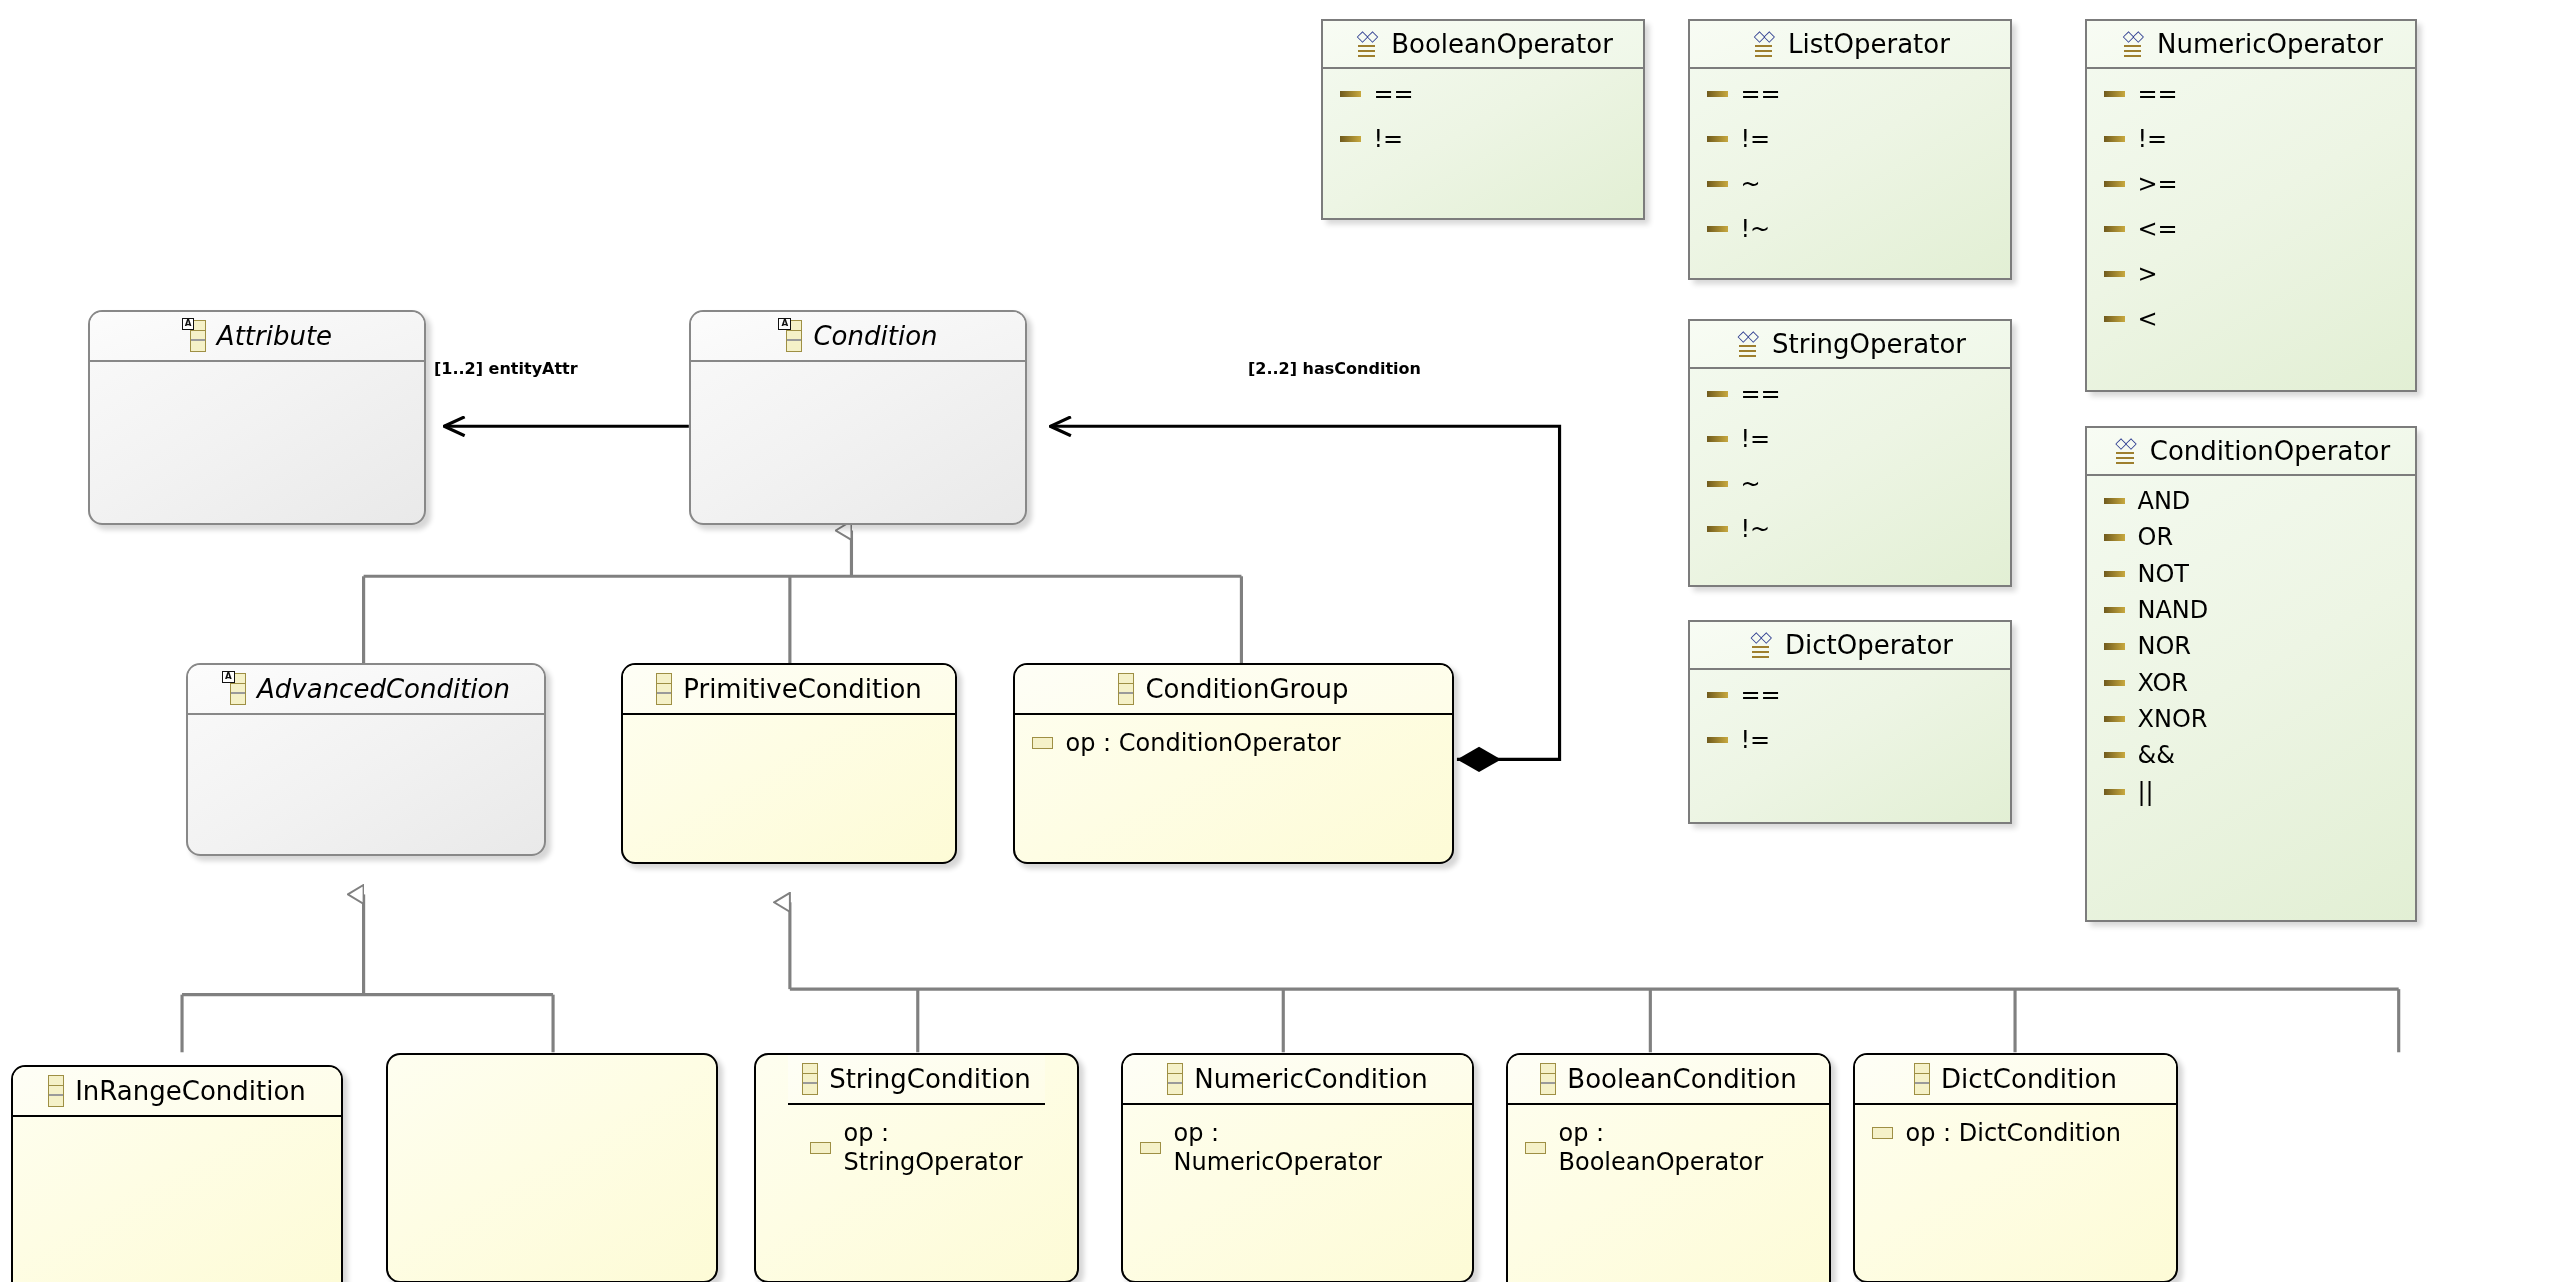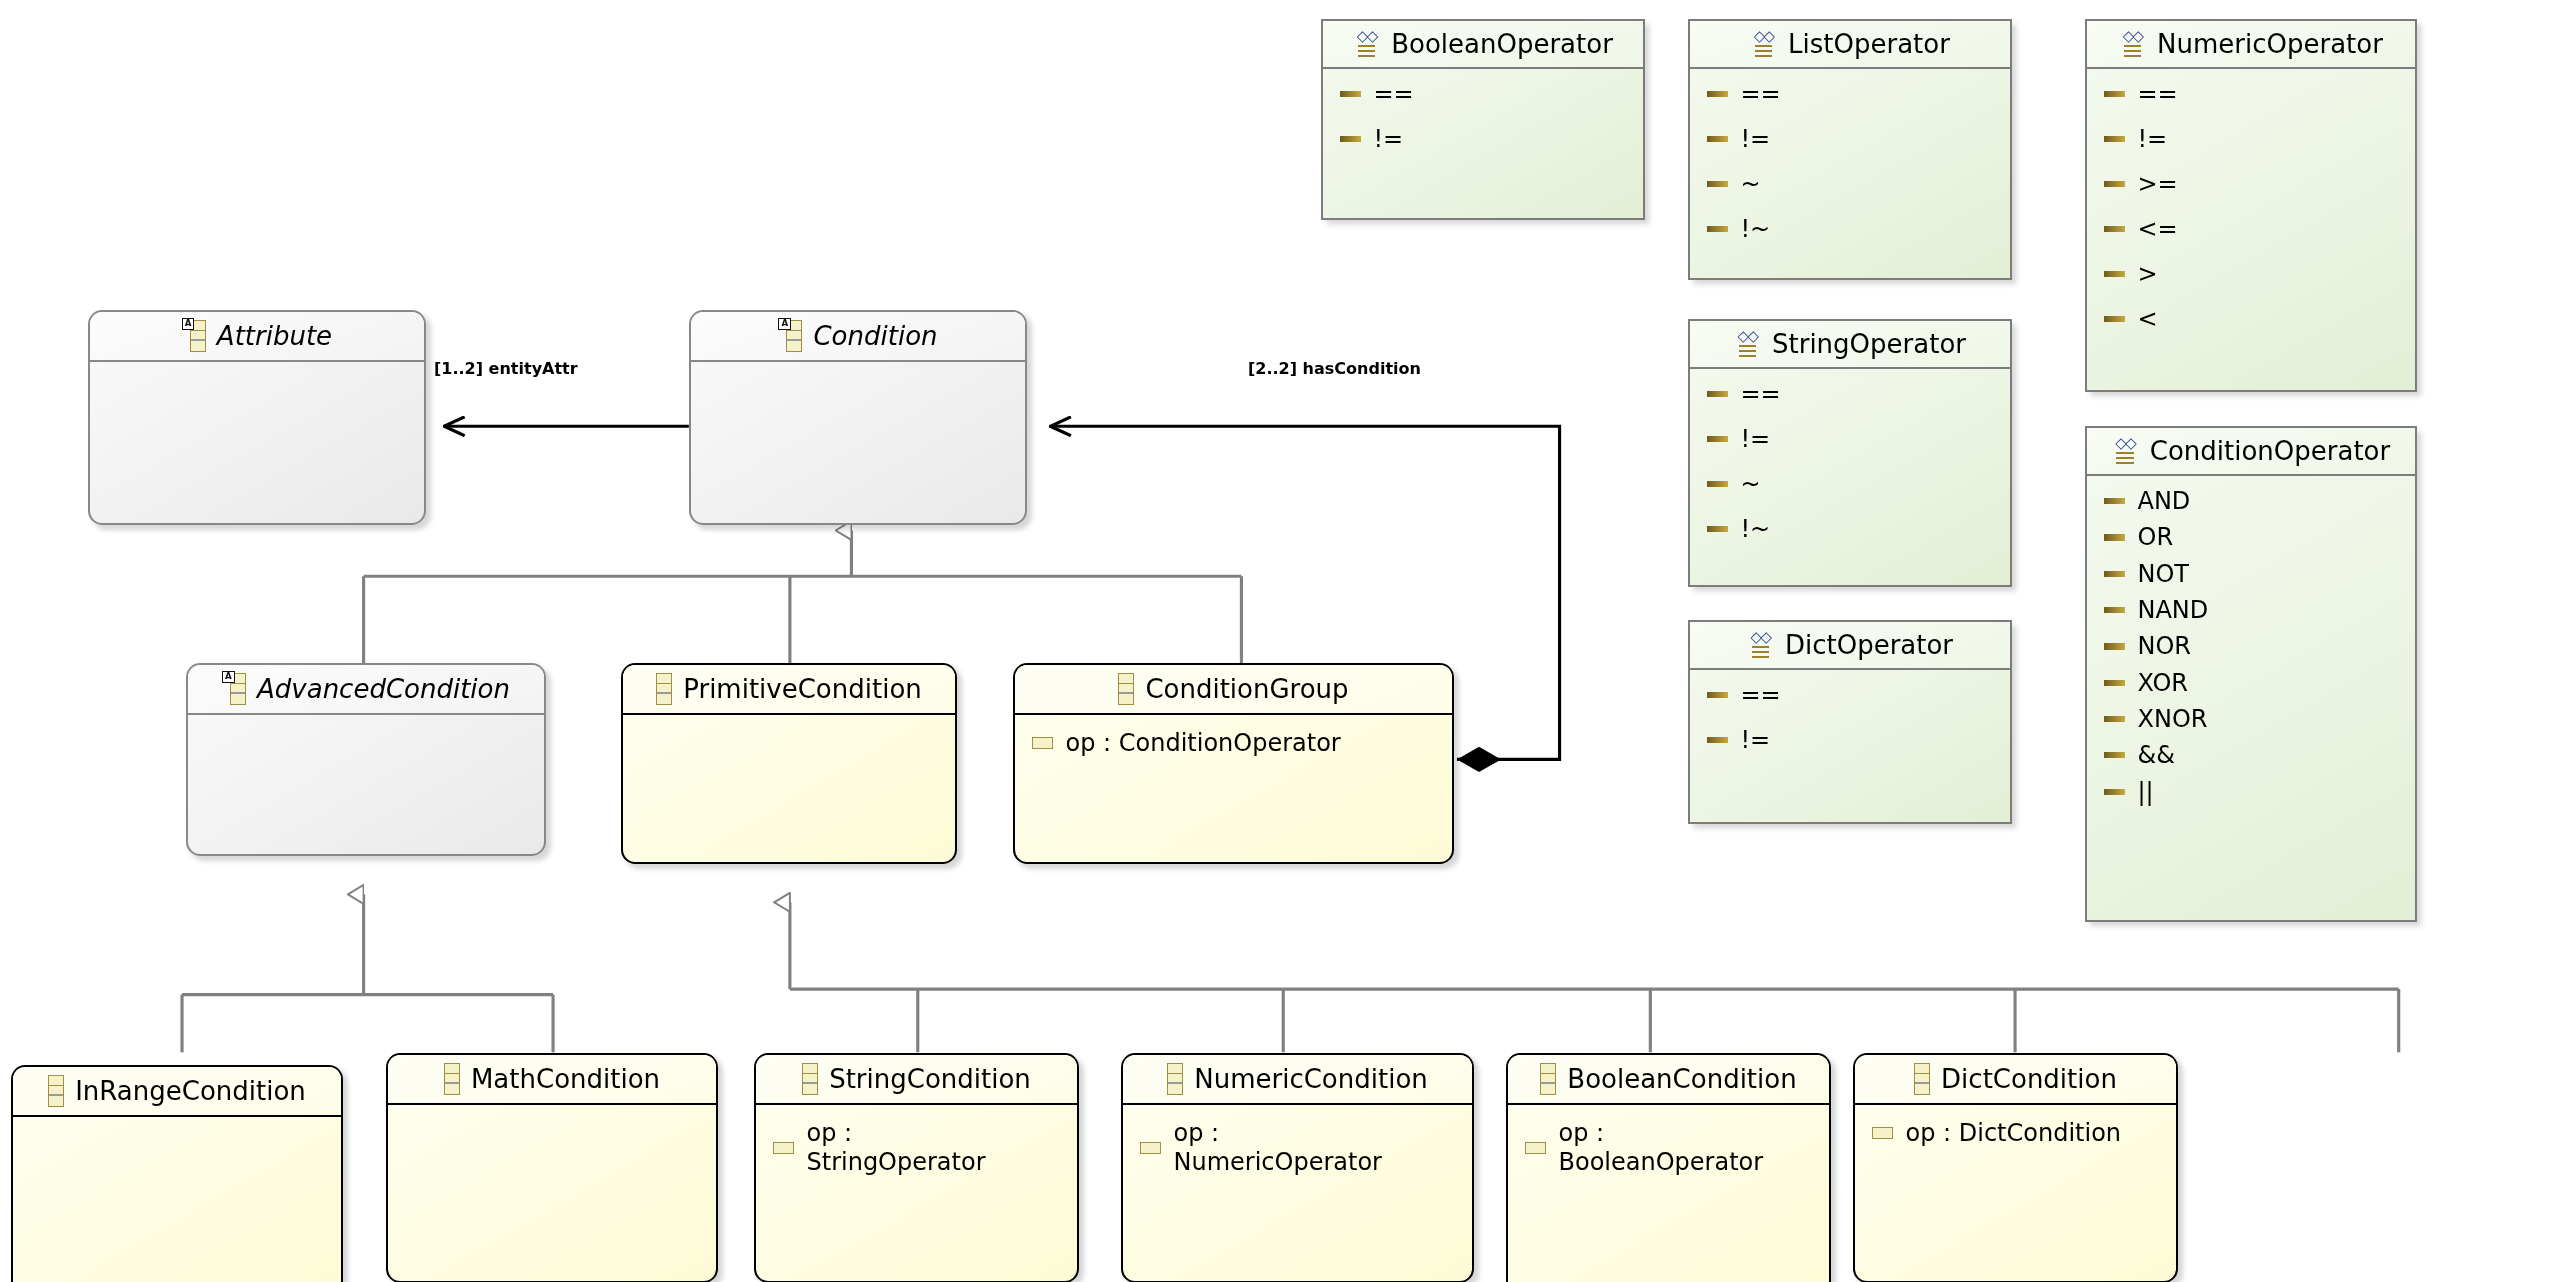--- a/index.html
+++ b/index.html
@@ -229,28 +229,24 @@
 
   <div class="node cls" style="left:11px;top:1053px;width:332px;height:230px;margin-top:12px;">
     <div class="hdr">
       <span class="ic icon-class"></span>
       <span class="ttl">InRangeCondition</span>
     </div>
     <div class="body"></div>
   </div>
 
   <div class="node cls" style="left:386px;top:1053px;width:332px;height:230px;">
-    <div class="hdr">
-      <span class="ic icon-class"></span>
-      <span class="ttl">MathCondition</span>
-    </div>
     <div class="body"></div>
   </div>
 
-  <div class="node cls" style="left:754px;top:1053px;width:325px;height:230px;">
+  <div class="node cls" style="left:754px;top:1053px;width:325px;height:230px;align-items:center;">
     <div class="hdr">
       <span class="ic icon-class"></span>
       <span class="ttl">StringCondition</span>
     </div>
     <div class="body">
       <div class="member">
         <span class="icon-field"></span>
         <span class="txt">op :
 StringOperator</span>
       </div>

